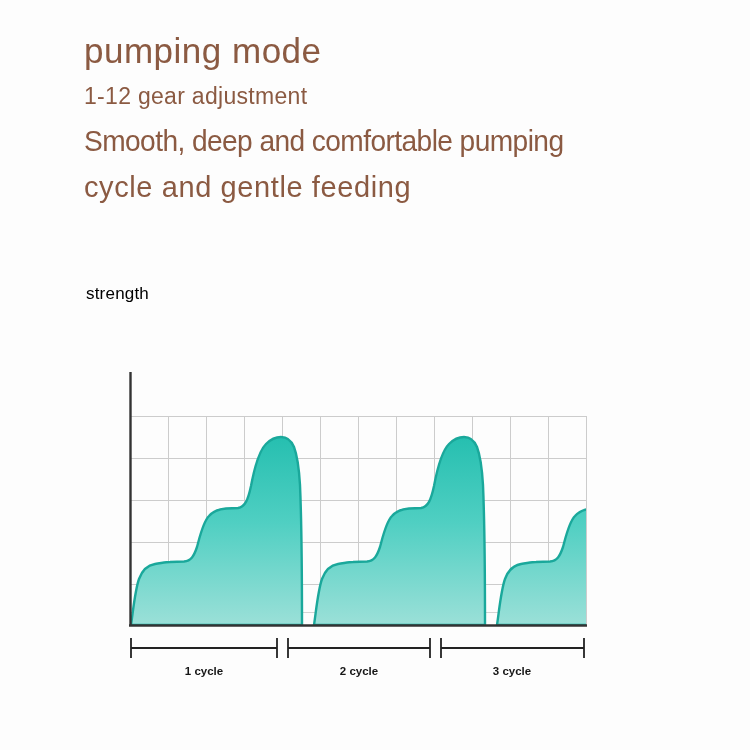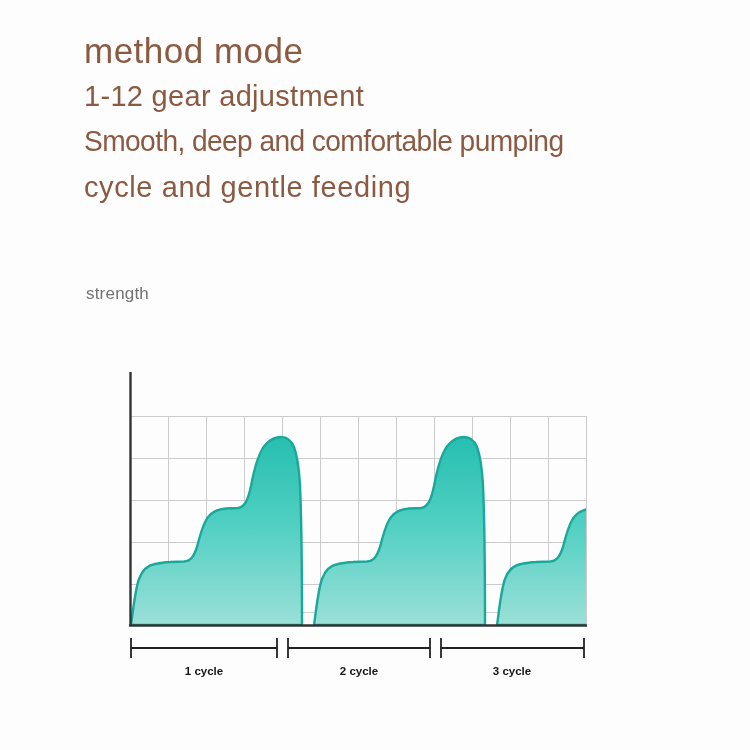--- a/index.html
+++ b/index.html
@@ -32,21 +32,21 @@
     color: #8b5a42;
     white-space: nowrap;
     font-weight: 400;
   }
   .hl-1 {
     font-size: 35px;
     line-height: 46px;
     letter-spacing: 0.5px;
   }
   .hl-2 {
-    font-size: 29px;
+    font-size: 23px;
     line-height: 44px;
     letter-spacing: 0.3px;
   }
   .hl-3 {
     font-size: 29px;
     line-height: 46px;
     letter-spacing: -0.6px;
     transform: scaleX(0.97);
     transform-origin: left center;
   }
@@ -55,21 +55,21 @@
     line-height: 46px;
     letter-spacing: 0.6px;
   }
 
   
   .axis-title {
     position: absolute;
     left: 86px;
     top: 284px;
     font-size: 17px;
-    color: #737373;
+    color: #000000;
     letter-spacing: 0.2px;
   }
 
   
   .chart-wrap {
     position: absolute;
     left: 0;
     top: 350px;
     width: 750px;
     height: 340px;
@@ -97,21 +97,21 @@
     letter-spacing: -0.2px;
     white-space: nowrap;
   }
 </style>
 </head>
 <body>
 
 <div id="page">
 
   <div class="headings">
-    <div class="hl hl-1">method mode</div>
+    <div class="hl hl-1">pumping mode</div>
     <div class="hl hl-2">1-12 gear adjustment</div>
     <div class="hl hl-3">Smooth, deep and comfortable pumping</div>
     <div class="hl hl-4">cycle and gentle feeding</div>
   </div>
 
   <div class="axis-title">strength</div>
 
   <div class="chart-wrap">
     <svg class="chart-svg" width="750" height="340" viewBox="0 0 750 340">
 

